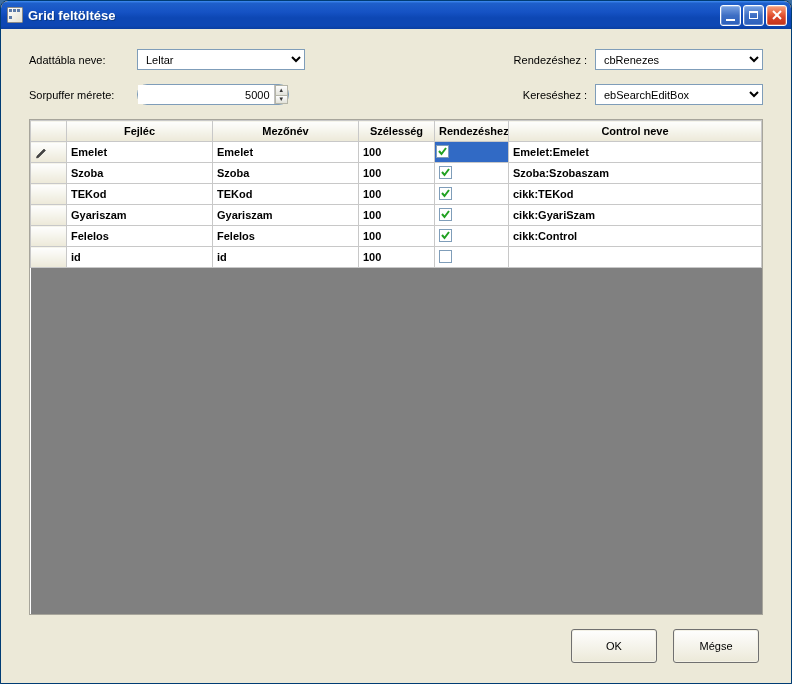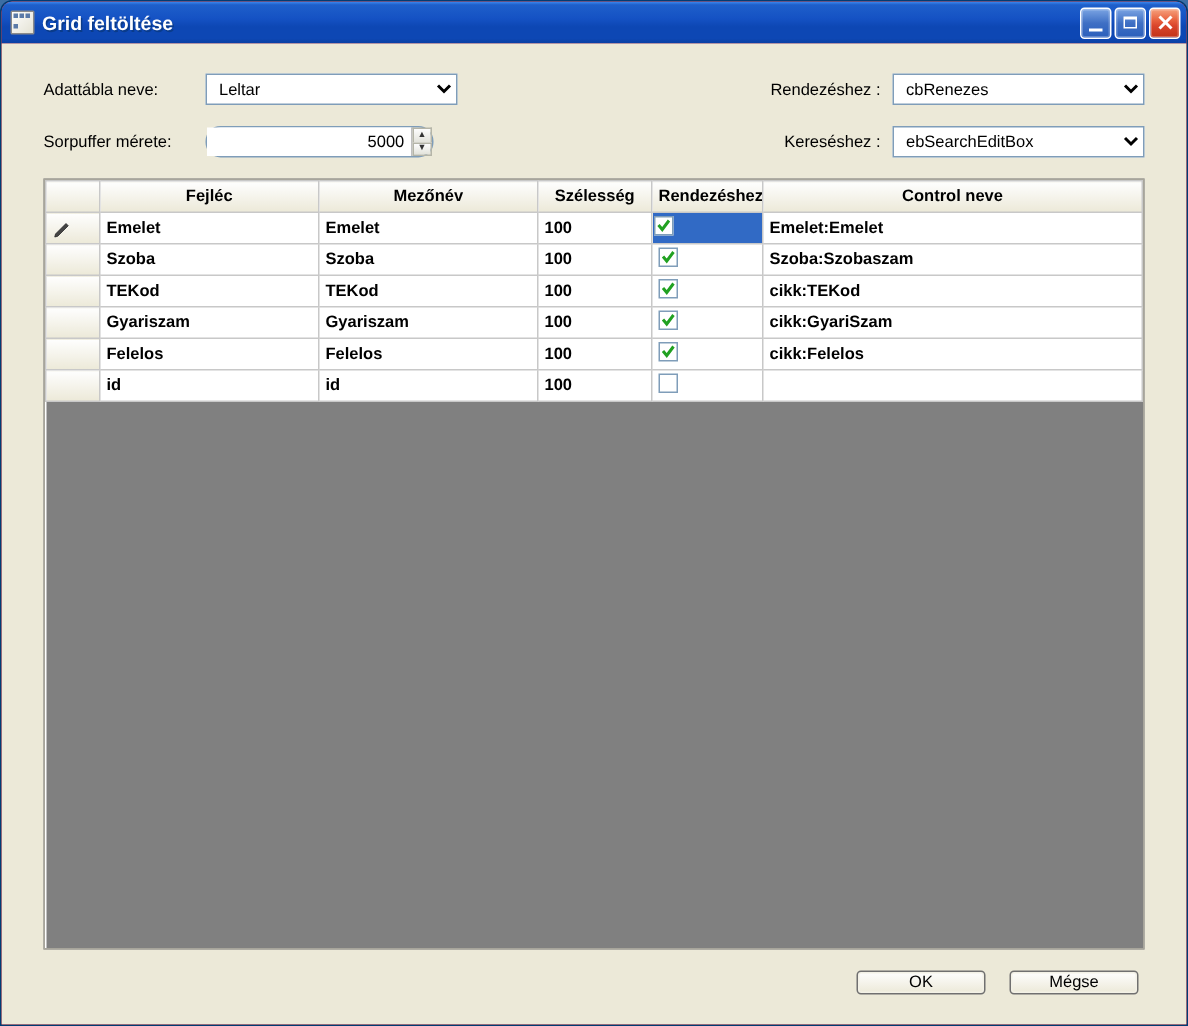--- a/index.html
+++ b/index.html
@@ -4,21 +4,21 @@
 <style>
   * { box-sizing: border-box; }
   html, body {
     margin: 0; padding: 0;
     font-family: Tahoma, "MS Sans Serif", Arial, sans-serif;
     font-size: 11px;
     background: #3b6ea5;
   }
   .window {
     width: 792px; height: 684px;
-    background: #ef4444;
+    background: #fdba74;
     border: 1px solid #003c74;
     border-radius: 8px 8px 0 0;
     overflow: hidden;
     position: relative;
     display: flex; flex-direction: column;
   }
   
   .titlebar {
     height: 28px;
     background: linear-gradient(to bottom,
@@ -180,21 +180,21 @@
     background: none;
   }
   td.cb-cell .cb.checked svg { display: block; }
   td.cb-cell .cb svg { display:none; position:absolute; left:1px; top:1px; }
   
   .footer {
     display: flex; justify-content: flex-end; gap: 16px;
     padding: 14px 4px 6px 0;
   }
   .btn {
-    min-width: 86px; height: 16px;
+    min-width: 86px; height: 34px;
     background: linear-gradient(to bottom, #fefefe, #ece9d8);
     border: 1px solid #707070;
     border-radius: 3px;
     font: inherit;
     padding: 0 10px;
     cursor: default;
     box-shadow: 0 0 0 1px #f3f1e6 inset;
   }
 </style>
 </head>
@@ -321,21 +321,21 @@
               <td>cikk:GyariSzam</td>
             </tr>
             <tr>
               <td class="rowhdr"></td>
               <td>Felelos</td>
               <td>Felelos</td>
               <td>100</td>
               <td class="cb-cell"><span class="cb checked"><svg width="9" height="9" viewBox="0 0 9 9">
                     <polyline points="1,4 3.5,7 8,1" fill="none" stroke="#21a121" stroke-width="2"></polyline>
                   </svg></span></td>
-              <td>cikk:Felelos</td>
+              <td>cikk:Control</td>
             </tr>
             <tr>
               <td class="rowhdr"></td>
               <td>id</td>
               <td>id</td>
               <td>100</td>
               <td class="cb-cell"><span class="cb"></span></td>
               <td></td>
             </tr>
           </tbody>

